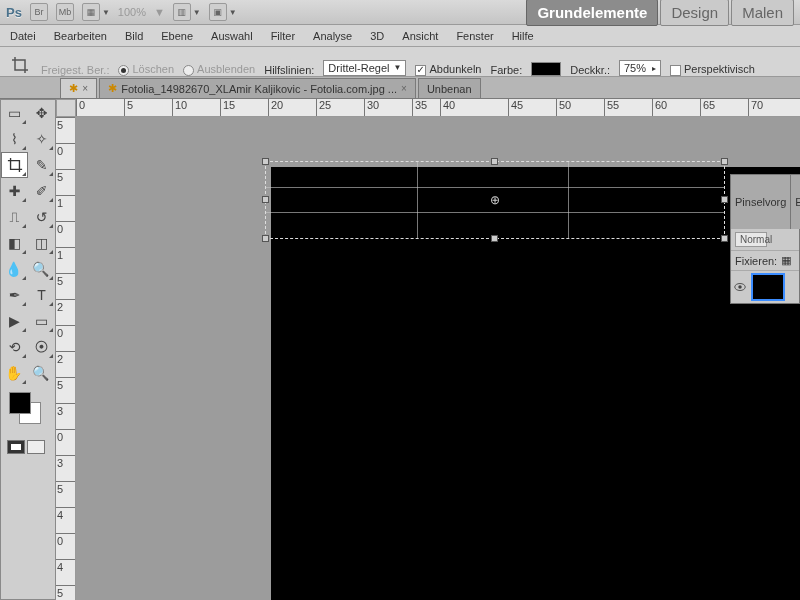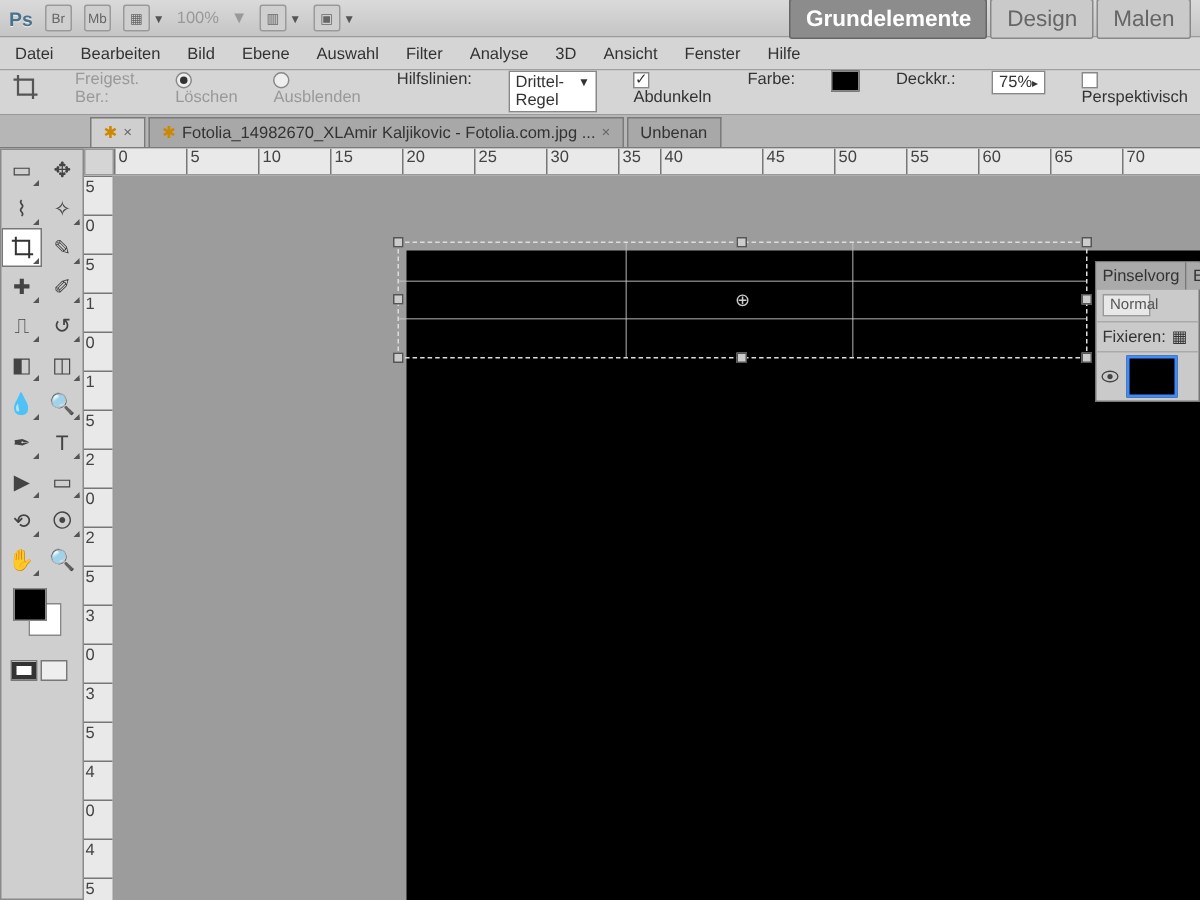--- a/index.html
+++ b/index.html
@@ -7,21 +7,21 @@
 .topbar{height:25px;background:linear-gradient(#dadada,#c5c5c5);display:flex;align-items:center;padding:0 6px;gap:8px;border-bottom:1px solid #9a9a9a}
 .ps{font-weight:bold;font-size:13px;color:#4b728c;text-shadow:0 1px 0 #eee}
 .topbtn{width:18px;height:18px;background:#cfcfcf;border:1px solid #9a9a9a;border-radius:2px;display:flex;align-items:center;justify-content:center;font-size:9px;color:#666}
 .dd{display:flex;align-items:center;gap:2px}
 .dd .arr{font-size:8px;color:#555}
 .topmodes{margin-left:auto;display:flex;gap:2px}
 .modebtn{padding:4px 10px;background:#cacaca;border:1px solid #888;border-radius:2px;color:#666;font-size:15px}
 .modebtn.active{background:#8c8c8c;color:#fff;font-weight:bold;border-color:#666}
 .menubar{height:22px;background:#d5d5d5;display:flex;align-items:center;padding:0 10px;gap:18px;border-bottom:1px solid #a0a0a0}
 .menubar span{font-size:11px;cursor:default}
-.optbar{height:30px;background:#d5d5d5;display:flex;align-items:flex-start;padding:0 8px;gap:24px;border-bottom:1px solid #999}
+.optbar{height:30px;background:#d5d5d5;display:flex;align-items:flex-end;padding:0 8px;gap:9px;border-bottom:1px solid #999}
 .opticon{width:24px;height:22px;display:flex;align-items:center;justify-content:center}
 .gray{color:#999}
 .radio{width:11px;height:11px;border:1px solid #888;border-radius:50%;background:#eee;display:inline-block;margin-right:3px;position:relative;vertical-align:middle}
 .radio.sel::after{content:"";width:5px;height:5px;background:#333;border-radius:50%;position:absolute;top:2px;left:2px}
 .sel-input{background:#fff;border:1px solid #888;padding:1px 16px 1px 4px;font-size:10px;position:relative}
 .sel-arrow{position:absolute;right:2px;top:2px;width:12px;height:12px;font-size:8px;text-align:center}
 .chk{width:11px;height:11px;border:1px solid #888;background:#fff;display:inline-block;margin-right:3px;position:relative;vertical-align:middle}
 .chk.on::after{content:"✓";position:absolute;top:-2px;left:0;font-size:10px;color:#333}
 .swatch{width:30px;height:14px;background:#000;border:1px solid #888;display:inline-block;vertical-align:middle}
 .numbox{background:#fff;border:1px solid #888;padding:1px 4px;width:42px;display:inline-flex;align-items:center;font-size:10px}
@@ -51,21 +51,21 @@
 .crop .h{position:absolute;width:7px;height:7px;background:#ccc;border:1px solid #555}
 .crop .h.tl{left:-4px;top:-4px}.crop .h.tm{left:50%;margin-left:-4px;top:-4px}.crop .h.tr{right:-4px;top:-4px}
 .crop .h.ml{left:-4px;top:50%;margin-top:-4px}.crop .h.mr{right:-4px;top:50%;margin-top:-4px}
 .crop .h.bl{left:-4px;bottom:-4px}.crop .h.bm{left:50%;margin-left:-4px;bottom:-4px}.crop .h.br{right:-4px;bottom:-4px}
 .crop .g{position:absolute;background:rgba(200,200,200,.6)}
 .crop .gv1{left:33%;top:0;width:1px;height:100%}.crop .gv2{left:66%;top:0;width:1px;height:100%}
 .crop .gh1{top:33%;left:0;height:1px;width:100%}.crop .gh2{top:66%;left:0;height:1px;width:100%}
 .crop .cen{position:absolute;left:50%;top:50%;width:14px;height:14px;margin:-7px;color:#ccc;font-size:12px;text-align:center}
 .panel{position:absolute;right:0;top:174px;width:70px;background:#cacaca;border:1px solid #777}
 .panel .tabs{display:flex;background:#9a9a9a;font-size:10px}
-.panel .tabs div{padding:3px 4px;border-right:1px solid #777;background:#aaa;color:#333}
+.panel .tabs div{padding:21px 4px;border-right:1px solid #777;background:#aaa;color:#333}
 .panel .row{padding:3px 4px;font-size:10px;color:#666;border-bottom:1px solid #aaa;display:flex;align-items:center;gap:4px}
 .panel .blend{background:#e8e8e8;border:1px solid #999;padding:1px 4px;width:32px;font-size:10px;color:#555}
 .panel .lrow{display:flex;align-items:center;padding:2px}
 .panel .eye{width:14px;height:14px;margin-right:4px}
 .panel .thumb{width:34px;height:28px;background:#000;border:2px solid #3b8cff}
 </style>
 </head>
 <body>
 
 <div class="topbar">

